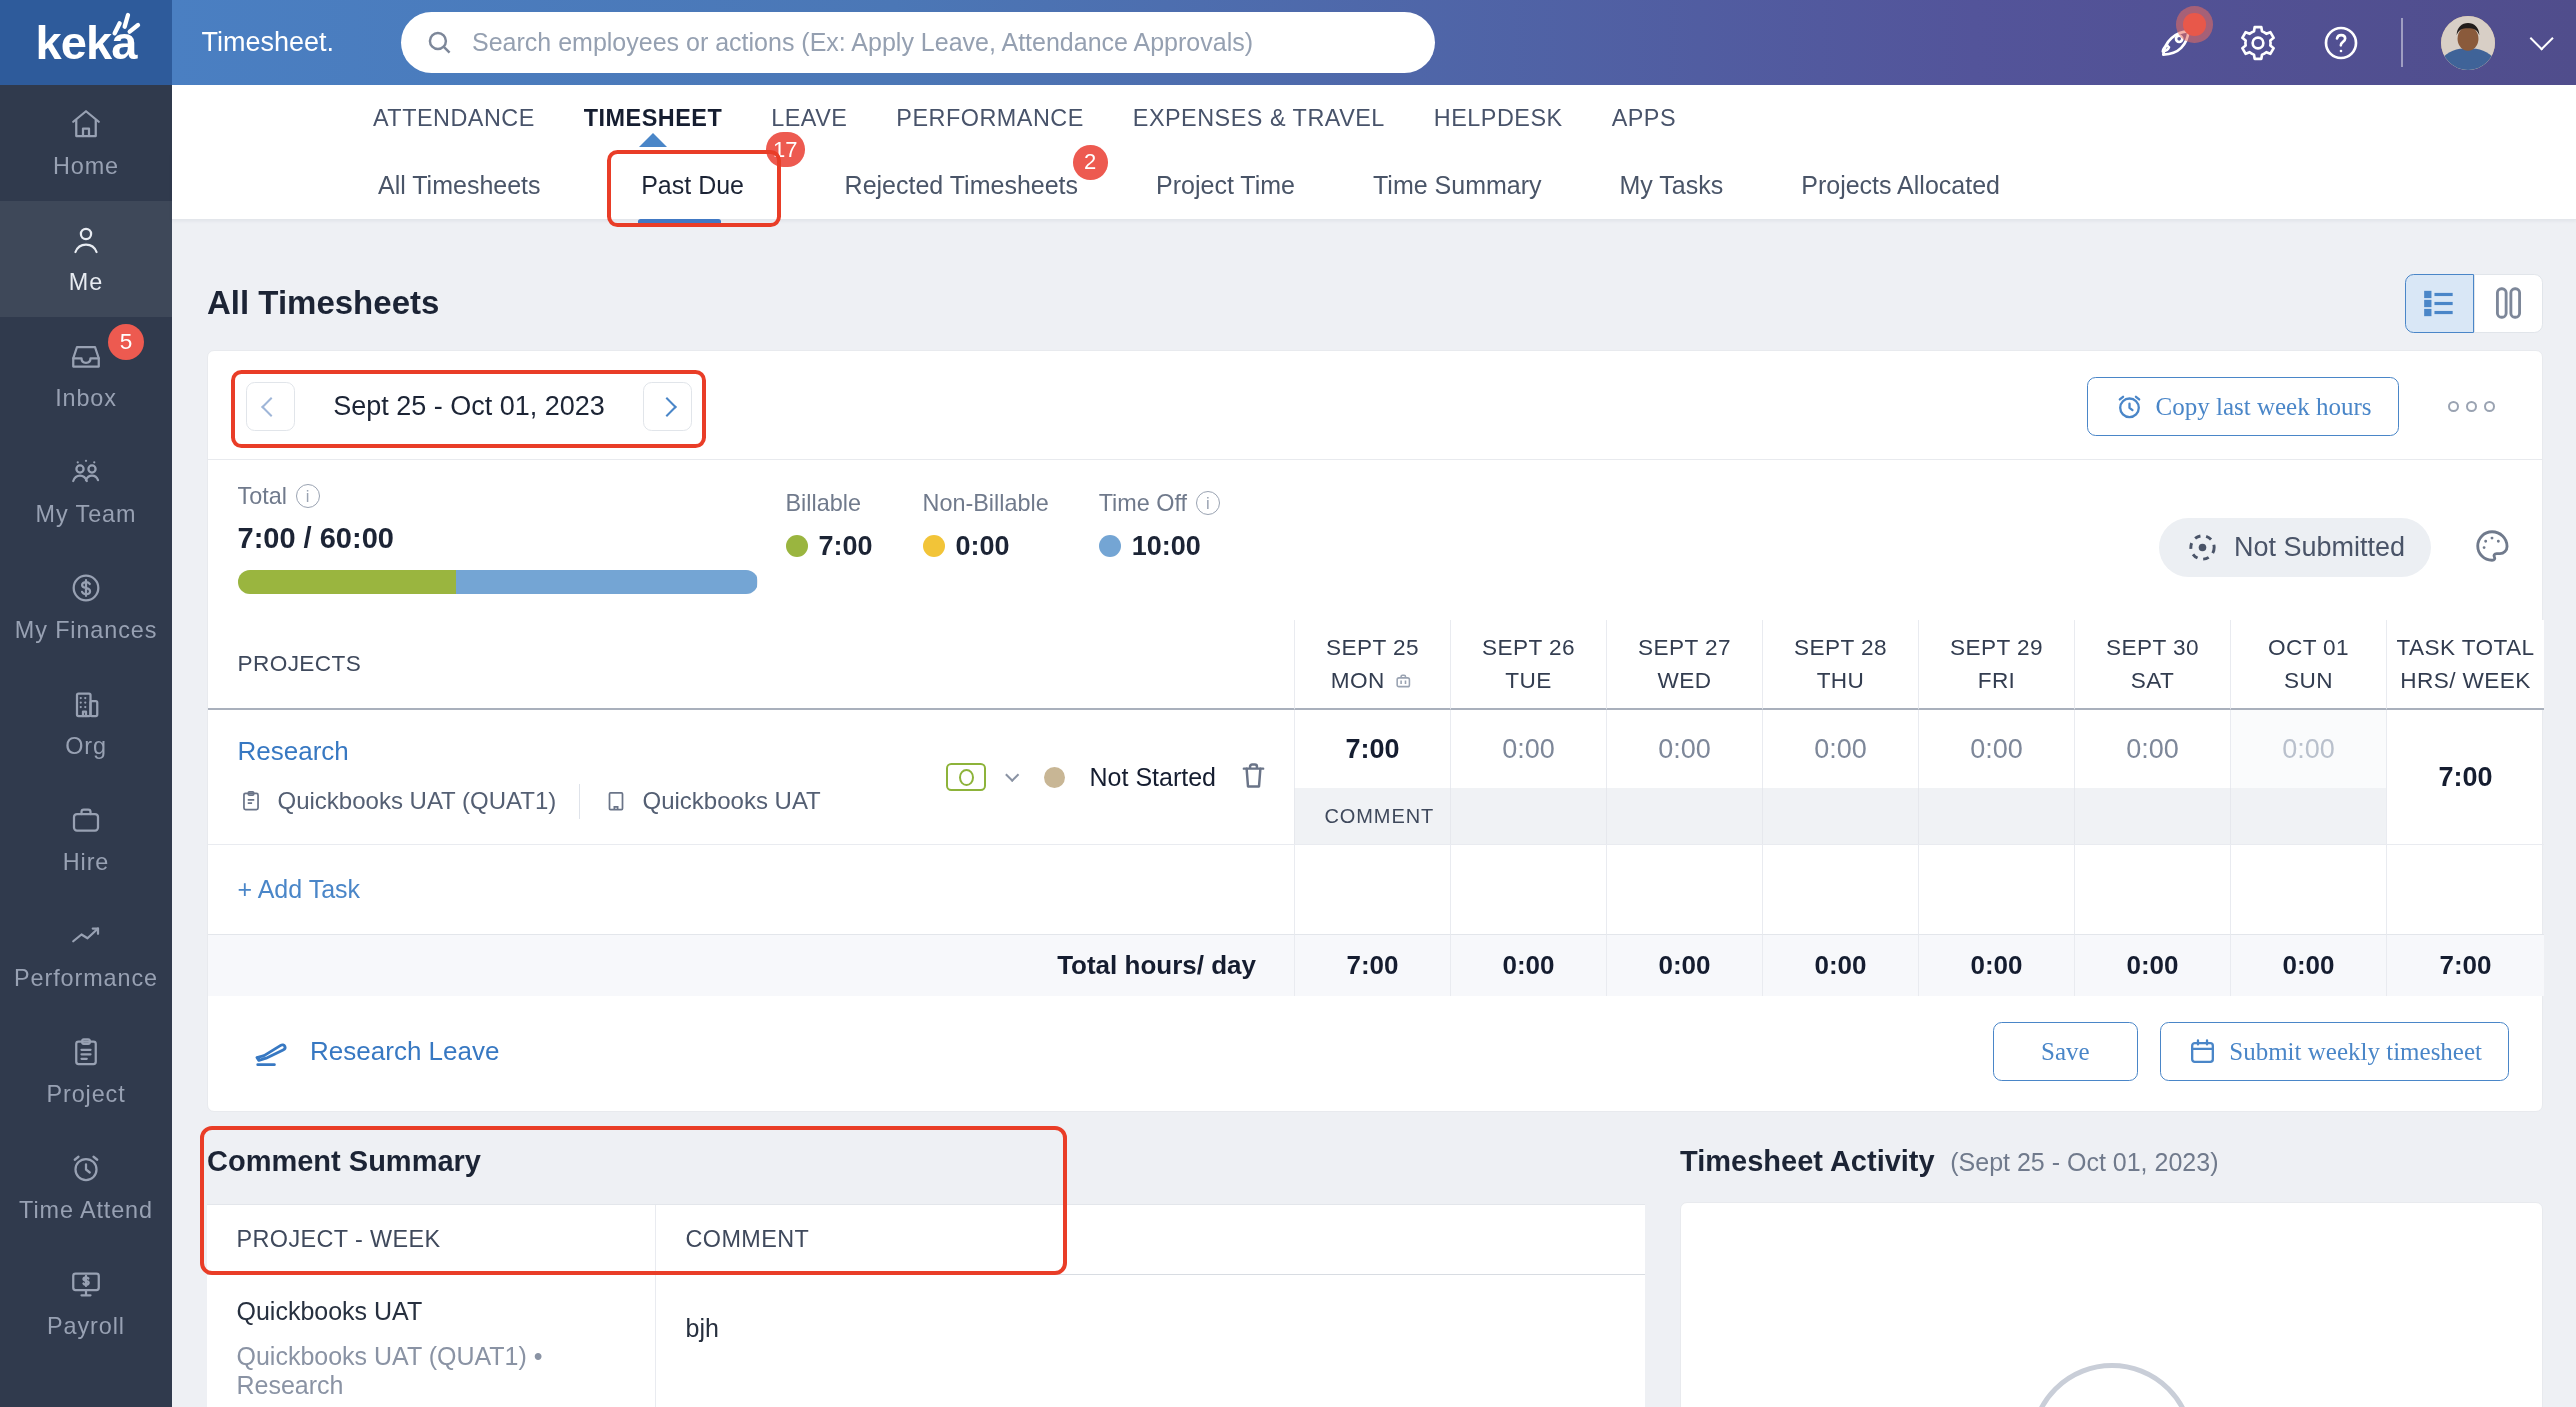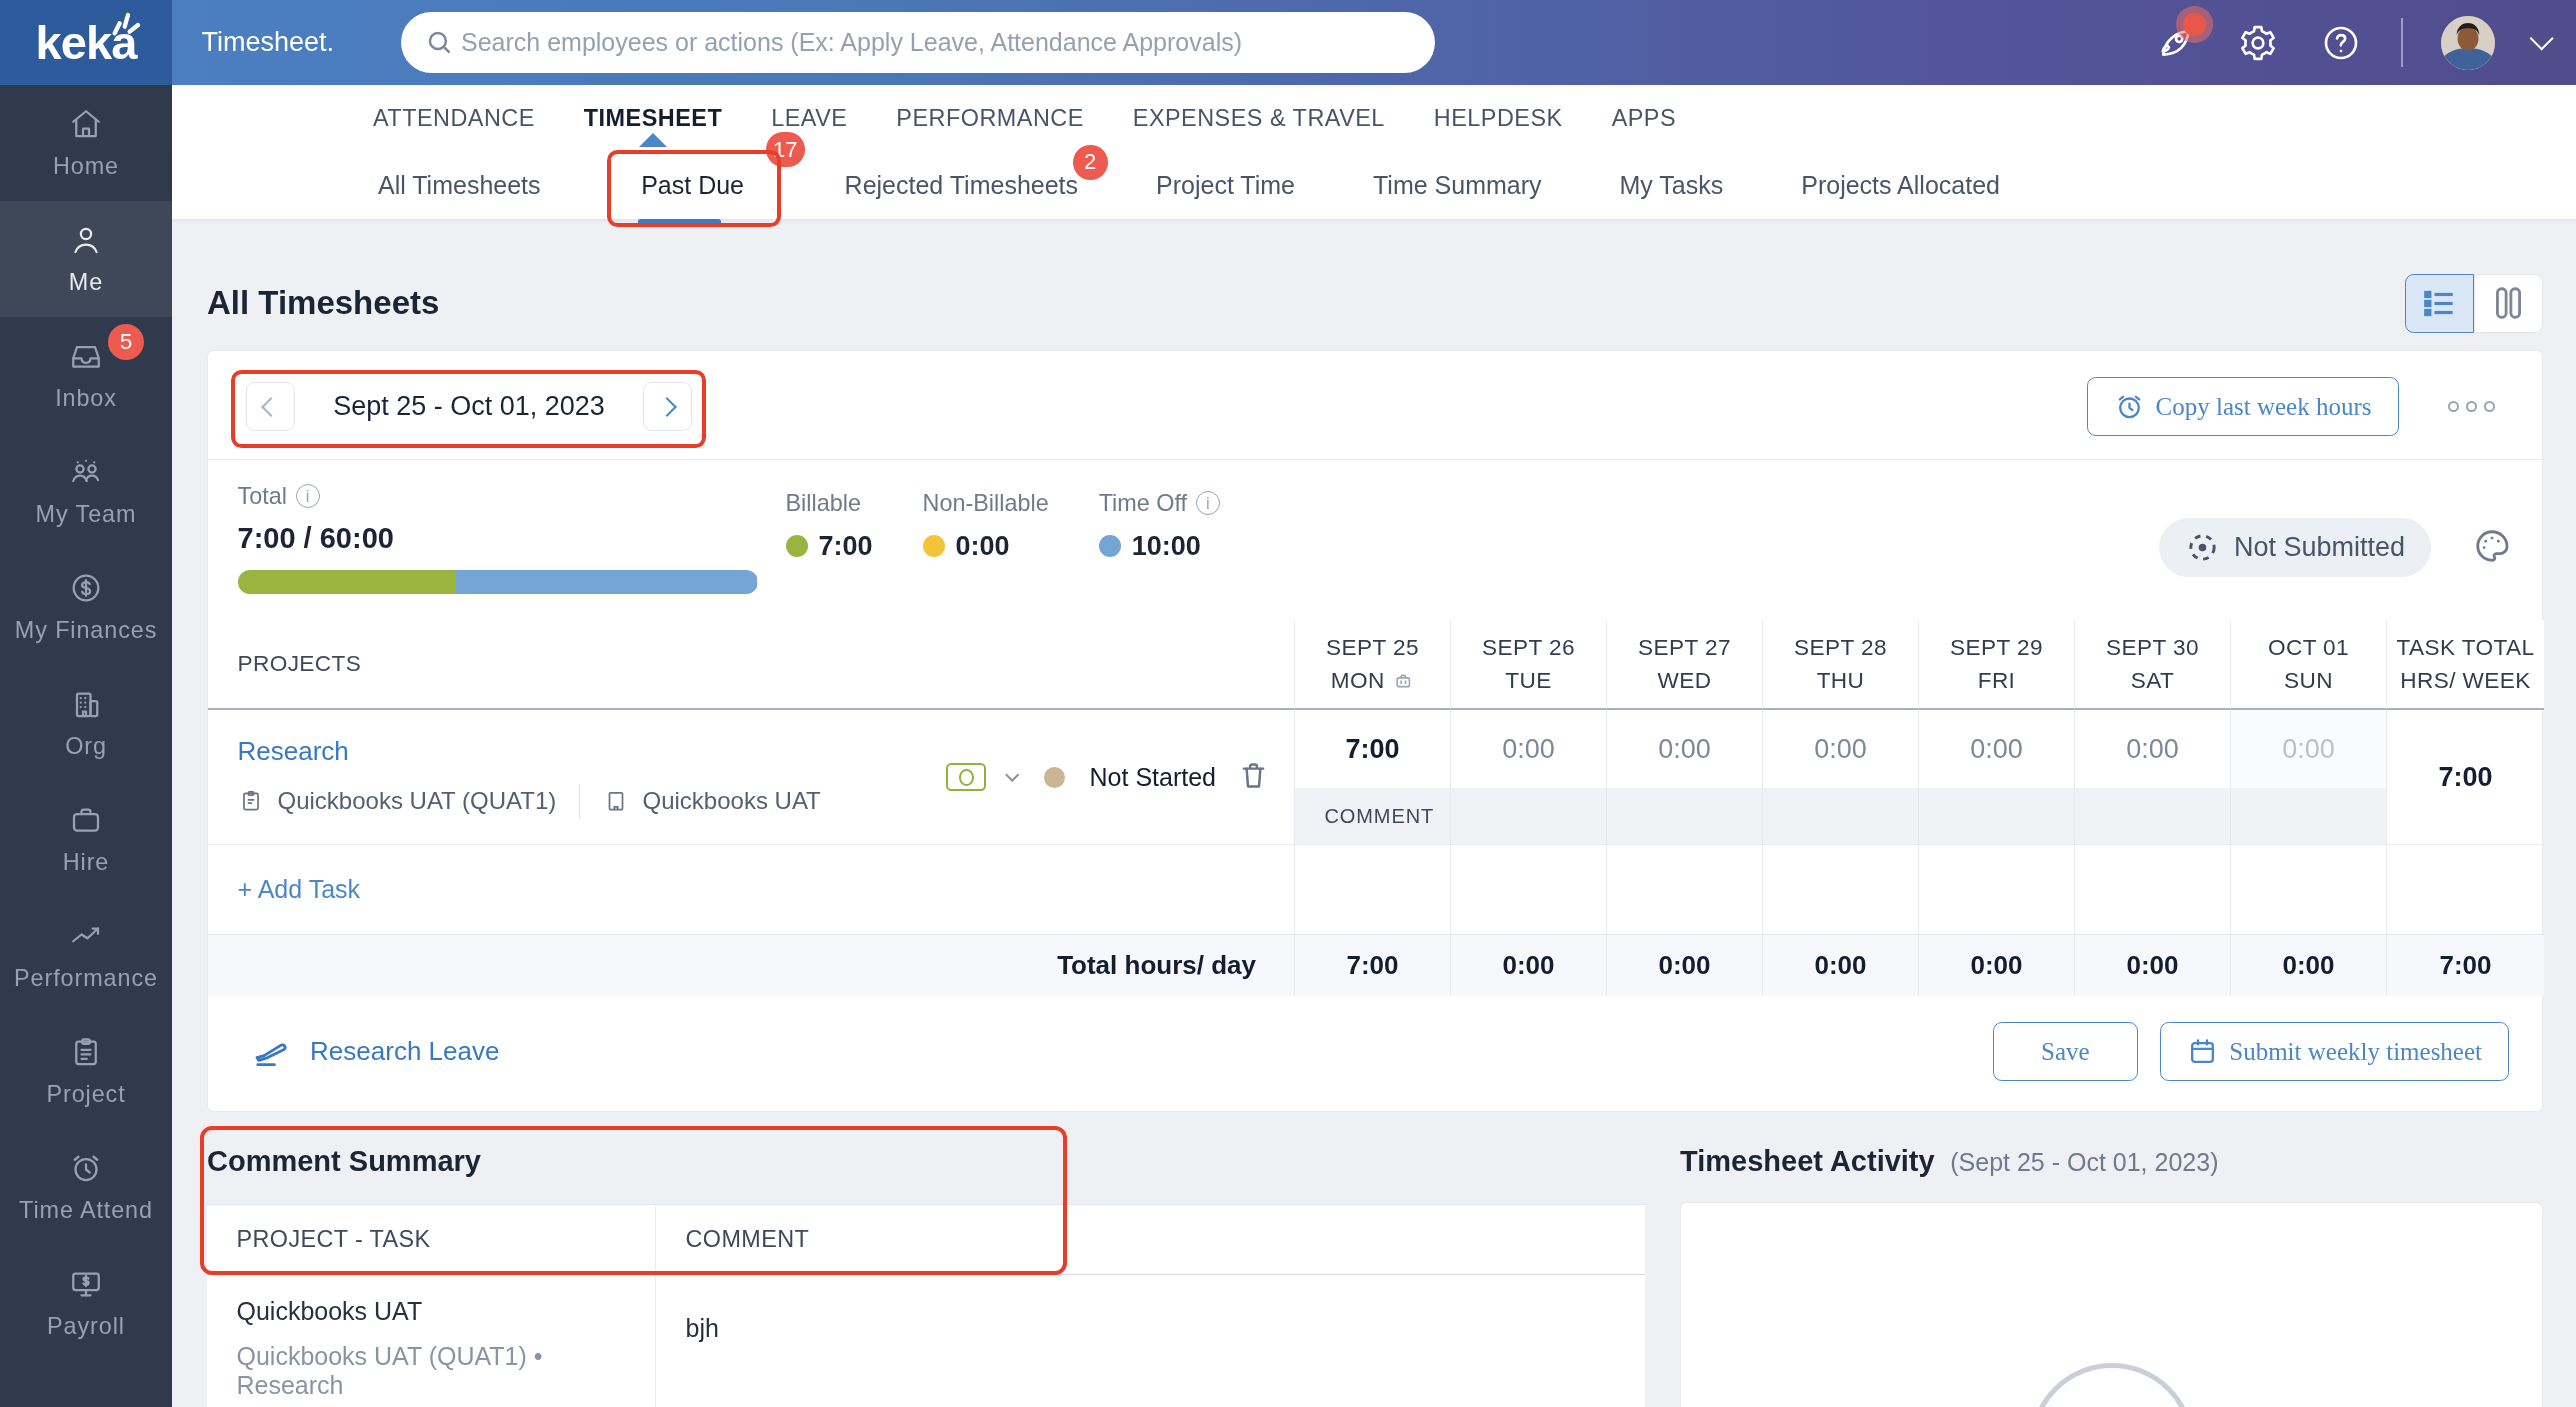--- a/index.html
+++ b/index.html
@@ -18,21 +18,21 @@
 
   
   .main { flex:1; display:flex; flex-direction:column; min-width:0; }
 
   
   .topbar { height:85px; flex:none; background:linear-gradient(90deg,#4a7fc2 0%,#4b77b6 30%,#53549a 75%,#504d8c 100%); display:flex; align-items:center; position:relative; }
   .logo-block { width:172px; height:85px; background:#2e5b9b; margin-left:-172px; display:flex; align-items:center; justify-content:center; flex:none; position:relative; }
   .logo-text { color:#fff; font-size:47px; font-weight:bold; letter-spacing:-0.9px; }
   .logo-spark { position:absolute; top:10.4px; right:24px; }
   .app-title { color:#fff; font-size:27px; margin-left:29.5px; width:199px; flex:none; }
-  .search-pill { width:1034px; height:61px; background:#fff; border-radius:31px; display:flex; align-items:center; padding:0 24px; gap:7px; }
+  .search-pill { width:1034px; height:61px; background:#fff; border-radius:31px; display:flex; align-items:center; padding:0 24px; gap:18px; }
   .search-pill svg { width:29.5px; height:29.5px; stroke:#7d8799; fill:none; stroke-width:2; flex:none; }
   .search-pill input { border:none; outline:none; flex:1; font-size:25px; color:#3c4558; font-family:"Liberation Sans",sans-serif; background:transparent; }
   .search-pill input::placeholder { color:#95a0b1; }
   .topbar-right { margin-left:auto; display:flex; align-items:center; gap:38px; padding-right:26px; }
   .tb-icon { position:relative; width:45px; height:45px; display:flex; align-items:center; justify-content:center; cursor:pointer; }
   .tb-icon svg { width:40px; height:40px; stroke:#fff; fill:none; stroke-width:1.6; stroke-linecap:round; stroke-linejoin:round; }
   .red-dot { position:absolute; top:-7px; right:-8.7px; width:22.6px; height:22.6px; border-radius:50%; background:#e8584a; box-shadow:0 0 0 7px rgba(235,110,95,.55); }
   .tb-divider { width:1.7px; height:49px; background:rgba(255,255,255,.45); }
   .avatar { width:54px; height:54px; border-radius:50%; overflow:hidden; background:#c5a27f; flex:none; cursor:pointer; }
   .chevron-small { width:17.3px; height:17.3px; border-right:2.6px solid #fff; border-bottom:2.6px solid #fff; transform:rotate(45deg); margin-top:-7px; cursor:pointer; }
@@ -594,21 +594,21 @@
         </div>
       </div>
 
       <div class="bottom">
 
         <div class="cs-col">
           <span class="annot cs-annot"></span>
           <div class="section-title">Comment Summary</div>
           <div class="cs-table">
             <div class="cs-head">
-              <div class="cs-hcell cs-c1">PROJECT - TASK</div>
+              <div class="cs-hcell cs-c1">PROJECT - WEEK</div>
               <div class="cs-hcell cs-c2">COMMENT</div>
             </div>
             <div class="cs-row">
               <div class="cs-cell cs-c1" style="border-right:0.9px solid #e9ebf0">
                 <div class="cs-project">Quickbooks UAT</div>
                 <div class="cs-taskpath">Quickbooks UAT (QUAT1) • Research</div>
               </div>
               <div class="cs-cell cs-c2">
                 <div class="cs-text">bjh</div>
               </div>

